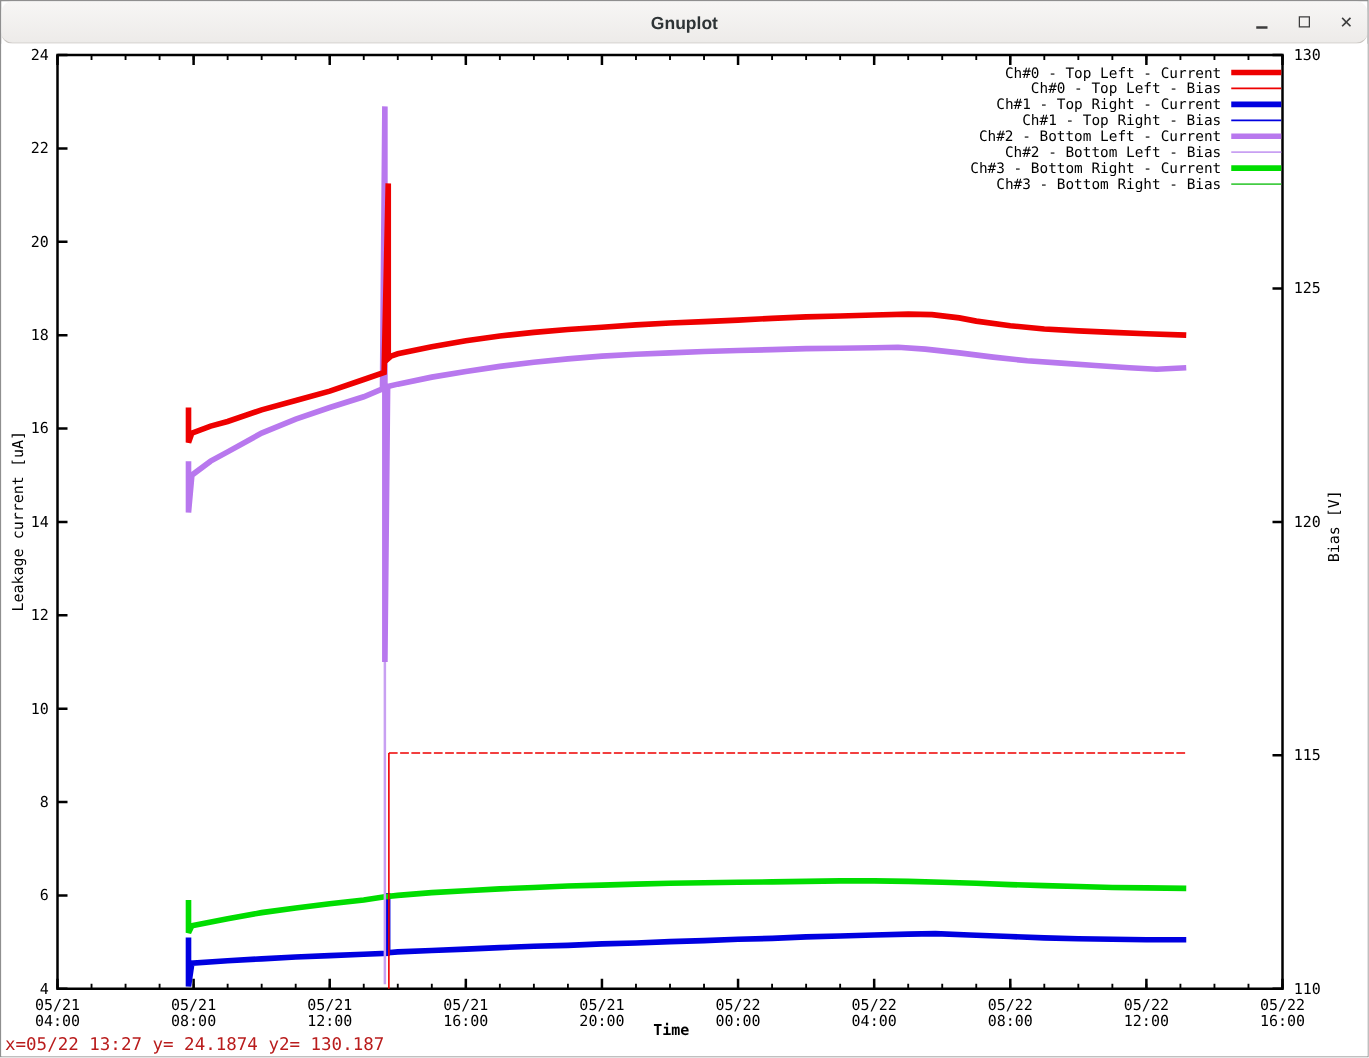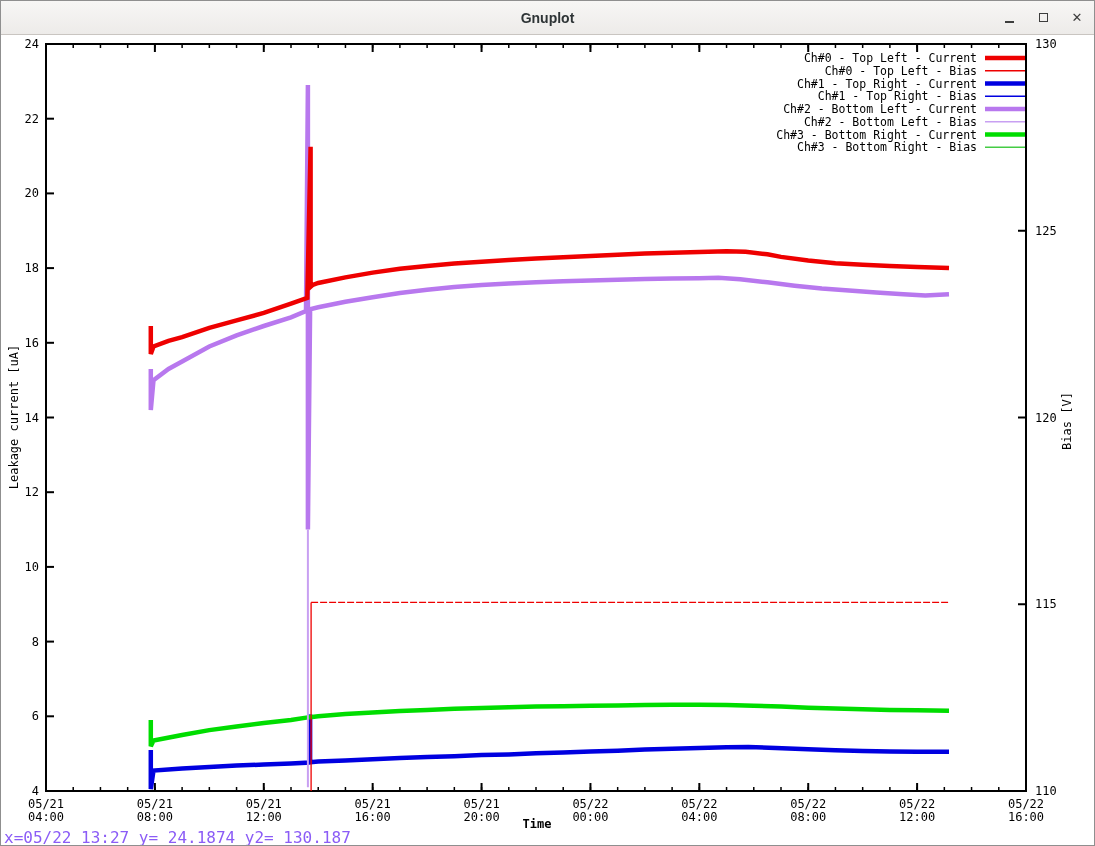--- a/index.html
+++ b/index.html
@@ -6,21 +6,21 @@
   html,body { background:#ffffff; }
   .window {
     position:relative; width:1095px; height:846px;
     border:1px solid #8f8f8f; background:#ffffff; overflow:hidden;
     font-family:"Liberation Sans", sans-serif;
   }
   .titlebar {
     position:relative; height:34px;
     background:linear-gradient(#f7f6f5,#edebe9);
     border-bottom:1px solid #c9c5c1;
-    display:flex; align-items:center; justify-content:center;
+    display:flex; align-items:center; justify-content:center;border-radius:9px;
   }
   .title-text { font-size:14px; font-weight:600; color:#2e3436; }
   .controls {
     position:absolute; right:6px; top:0; height:100%;
     display:flex; align-items:center; gap:12px;
   }
   .ctrl-btn {
     width:22px; height:22px; display:flex; align-items:center; justify-content:center;
     color:#3d3d3d; font-size:13px; line-height:1; cursor:default;
   }
@@ -32,21 +32,21 @@
   .lg { font-family:"DejaVu Sans Mono", monospace; font-size:11.5px; fill:#000; }
   .axis-label {
     position:absolute; font-family:"DejaVu Sans Mono", monospace;
     font-size:12px; color:#000; white-space:nowrap;
   }
   .ylabel  { left:13px;  top:382px; transform:translate(-50%,-50%) rotate(-90deg); }
   .y2label { left:1066px; top:386px; transform:translate(-50%,-50%) rotate(-90deg); }
   .xlabel  { left:536px; top:789px; transform:translate(-50%,-50%);font-weight:bold; }
   .status {
     position:absolute; left:3px; top:793px;
-    font-family:"DejaVu Sans Mono", monospace; font-size:16px; color:#8b5cf6;
+    font-family:"DejaVu Sans Mono", monospace; font-size:14px; color:#b91c1c;
   }
 </style>
 </head>
 <body>
 
 <div class="window">
   <div class="titlebar">
     <div class="title-text">Gnuplot</div>
     <div class="controls">
       <div class="ctrl-btn min">

